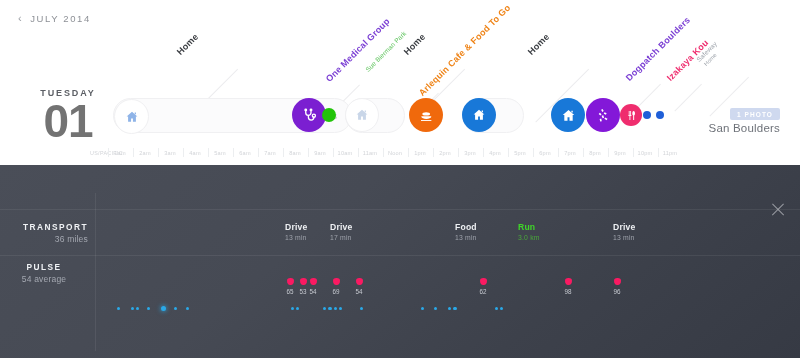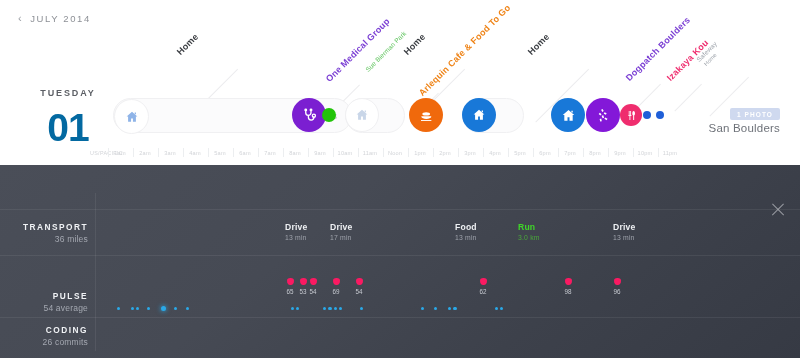--- a/index.html
+++ b/index.html
@@ -24,22 +24,22 @@
   }
   .month-nav .chev {
     font-size: 11px; line-height: 1; color: #9b9ea4; margin-top: -1px;
   }
 
   .date-block { position: absolute; left: 36px; top: 88px; width: 64px; text-align: center; }
   .date-dow {
     font-size: 9px; letter-spacing: 1.9px; color: #5c5f65; font-weight: 700;
   }
   .date-num {
-    font-size: 39px; font-weight: 700; color: #0369a1; line-height: 0.98;
-    letter-spacing: -1px; margin-top: 11px;
+    font-size: 46px; font-weight: 700; color: #737373; line-height: 0.98;
+    letter-spacing: -1px; margin-top: 1px;
   }
 
   
   .labels-layer { position: absolute; left: 0; top: 0; width: 800px; height: 110px; }
   .place-label {
     position: absolute;
     transform-origin: left bottom;
     transform: rotate(-45deg);
     white-space: nowrap;
     font-size: 9px;
@@ -372,21 +372,21 @@
             <div class="d">3.0 km</div>
           </div>
           <div class="seg" style="left: 613px; top: 12px;">
             <div class="n">Drive</div>
             <div class="d">13 min</div>
           </div>
         </div>
     </div>
 
     <div class="row" style="top:90px;height:62px;">
-      <div class="row-label" style="top:35px;">
+      <div class="row-label" style="top:6px;text-align:center;">
         <div class="t">PULSE</div>
         <div class="s">54 average</div>
       </div>
       <div id="pulse-marks">
           <div class="pulse-dot" style="left: 286.5px; top: 22px;"></div>
           <div class="pulse-val" style="left: 290px; top: 32px;">65</div>
           <div class="pulse-dot" style="left: 299.5px; top: 22px;"></div>
           <div class="pulse-val" style="left: 303px; top: 32px;">53</div>
           <div class="pulse-dot" style="left: 309.5px; top: 22px;"></div>
           <div class="pulse-val" style="left: 313px; top: 32px;">54</div>
@@ -396,26 +396,20 @@
           <div class="pulse-val" style="left: 359px; top: 32px;">54</div>
           <div class="pulse-dot" style="left: 479.5px; top: 22px;"></div>
           <div class="pulse-val" style="left: 483px; top: 32px;">62</div>
           <div class="pulse-dot" style="left: 564.5px; top: 22px;"></div>
           <div class="pulse-val" style="left: 568px; top: 32px;">98</div>
           <div class="pulse-dot" style="left: 613.5px; top: 22px;"></div>
           <div class="pulse-val" style="left: 617px; top: 32px;">96</div>
         </div>
     </div>
 
-    <div class="row" style="top:152px;height:41px;">
-      <div class="row-label" style="top:7px;">
-        <div class="t">CODING</div>
-        <div class="s">26 commits</div>
-      </div>
-    </div>
     <div id="coding-marks">
         <div class="commit-dot" style="left: 117px; top: 142px; width: 3px;"></div>
         <div class="commit-dot" style="left: 131px; top: 142px; width: 3px;"></div>
         <div class="commit-dot" style="left: 136px; top: 142px; width: 3px;"></div>
         <div class="commit-dot" style="left: 147px; top: 142px; width: 3px;"></div>
         <div class="commit-dot big" style="left: 161px; top: 141px;"></div>
         <div class="commit-dot" style="left: 174px; top: 142px; width: 3px;"></div>
         <div class="commit-dot" style="left: 186px; top: 142px; width: 3px;"></div>
         <div class="commit-dot" style="left: 291px; top: 142px; width: 3px;"></div>
         <div class="commit-dot" style="left: 296px; top: 142px; width: 3px;"></div>

